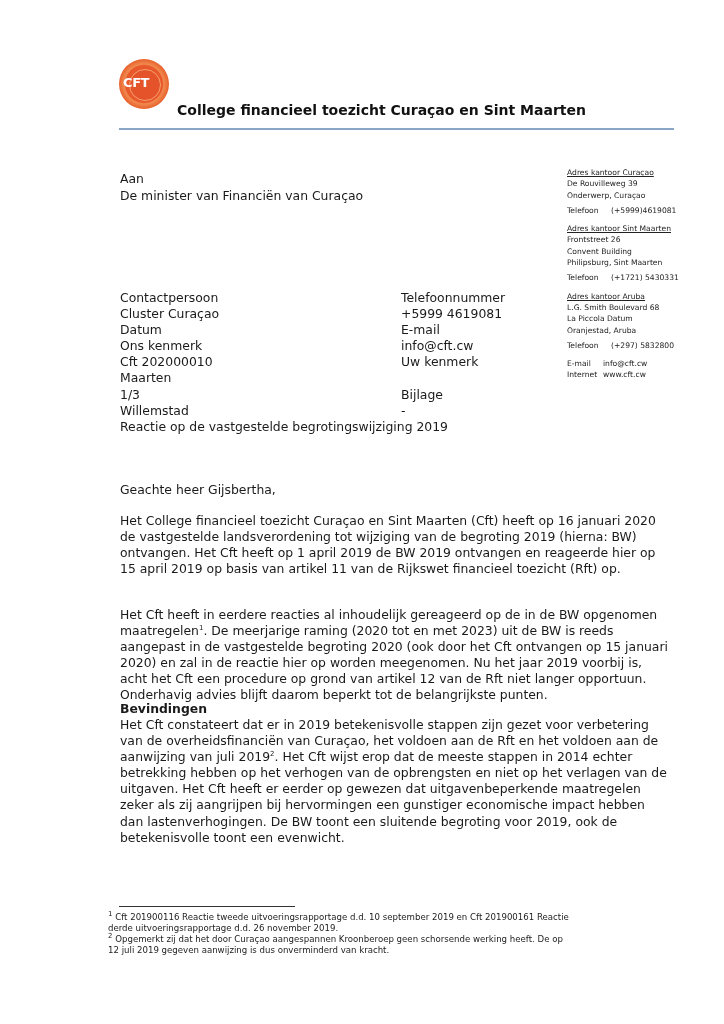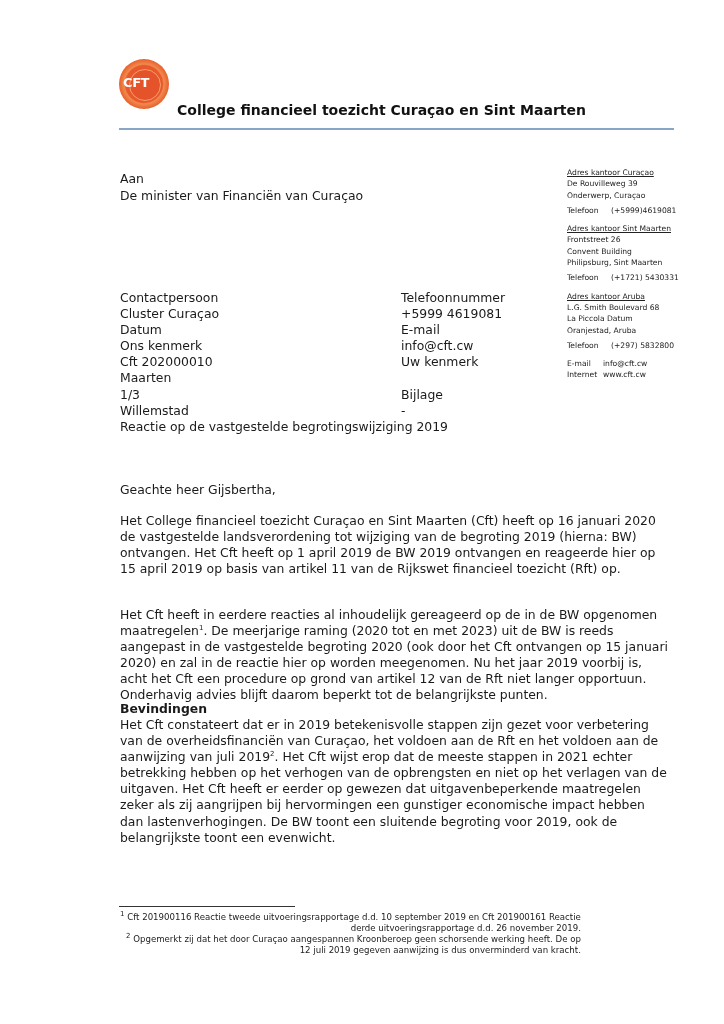--- a/index.html
+++ b/index.html
@@ -23,21 +23,21 @@
   .meta-left { left: 120px; top: 290px; font-size: 12.4px; line-height: 16.1px; white-space: nowrap; }
   .meta-right { left: 401px; top: 290px; font-size: 12.4px; line-height: 16.1px; white-space: nowrap; }
   .salutation { left: 120px; top: 482px; font-size: 12.4px; white-space: nowrap; }
   .para { left: 120px; font-size: 12.4px; line-height: 16.1px; white-space: nowrap; }
   .p1 { top: 513px; }
   .p2 { top: 592px; margin-top: 15px; }
   .heading { left: 120px; top: 701px; font-size: 12.4px; font-weight: bold; }
   .p3 { top: 717px; }
   sup { font-size: 7px; line-height: 0; }
   .fn-rule { left: 119px; top: 906px; width: 176px; height: 1px; background: #333; }
-  .footnotes { left: 120px; top: 912px; font-size: 8.6px; line-height: 11px; color: #222; white-space: nowrap; text-align: right; }
+  .footnotes { left: 108px; top: 912px; font-size: 8.6px; line-height: 11px; color: #222; white-space: nowrap; }
 </style>
 </head>
 <body>
 
 <div class="abs logo">
   <div class="logo-inner"></div>
   <div class="logo-text">CFT</div>
 </div>
 <div class="abs org-title">College financieel toezicht Curaçao en Sint Maarten</div>
 <div class="abs header-rule"></div>
@@ -117,26 +117,26 @@
   <div>2020) en zal in de reactie hier op worden meegenomen. Nu het jaar 2019 voorbij is,</div>
   <div>acht het Cft een procedure op grond van artikel 12 van de Rft niet langer opportuun.</div>
   <div>Onderhavig advies blijft daarom beperkt tot de belangrijkste punten.</div>
 </div>
 
 <div class="abs heading">Bevindingen</div>
 
 <div class="abs para p3">
   <div>Het Cft constateert dat er in 2019 betekenisvolle stappen zijn gezet voor verbetering</div>
   <div>van de overheidsfinanciën van Curaçao, het voldoen aan de Rft en het voldoen aan de</div>
-  <div><span>aanwijzing van juli 2019</span><sup>2</sup><span>. Het Cft wijst erop dat de meeste stappen in 2021 echter</span></div>
+  <div><span>aanwijzing van juli 2019</span><sup>2</sup><span>. Het Cft wijst erop dat de meeste stappen in 2014 echter</span></div>
   <div>betrekking hebben op het verhogen van de opbrengsten en niet op het verlagen van de</div>
   <div>uitgaven. Het Cft heeft er eerder op gewezen dat uitgavenbeperkende maatregelen</div>
   <div>zeker als zij aangrijpen bij hervormingen een gunstiger economische impact hebben</div>
   <div>dan lastenverhogingen. De BW toont een sluitende begroting voor 2019, ook de</div>
-  <div>belangrijkste toont een evenwicht.</div>
+  <div>betekenisvolle toont een evenwicht.</div>
 </div>
 
 <div class="abs fn-rule"></div>
 <div class="abs footnotes">
   <div><sup>1</sup> <span>Cft 201900116 Reactie tweede uitvoeringsrapportage d.d. 10 september 2019 en Cft 201900161 Reactie</span></div>
   <div>derde uitvoeringsrapportage d.d. 26 november 2019.</div>
   <div><sup>2</sup> <span>Opgemerkt zij dat het door Curaçao aangespannen Kroonberoep geen schorsende werking heeft. De op</span></div>
   <div>12 juli 2019 gegeven aanwijzing is dus onverminderd van kracht.</div>
 </div>
 

